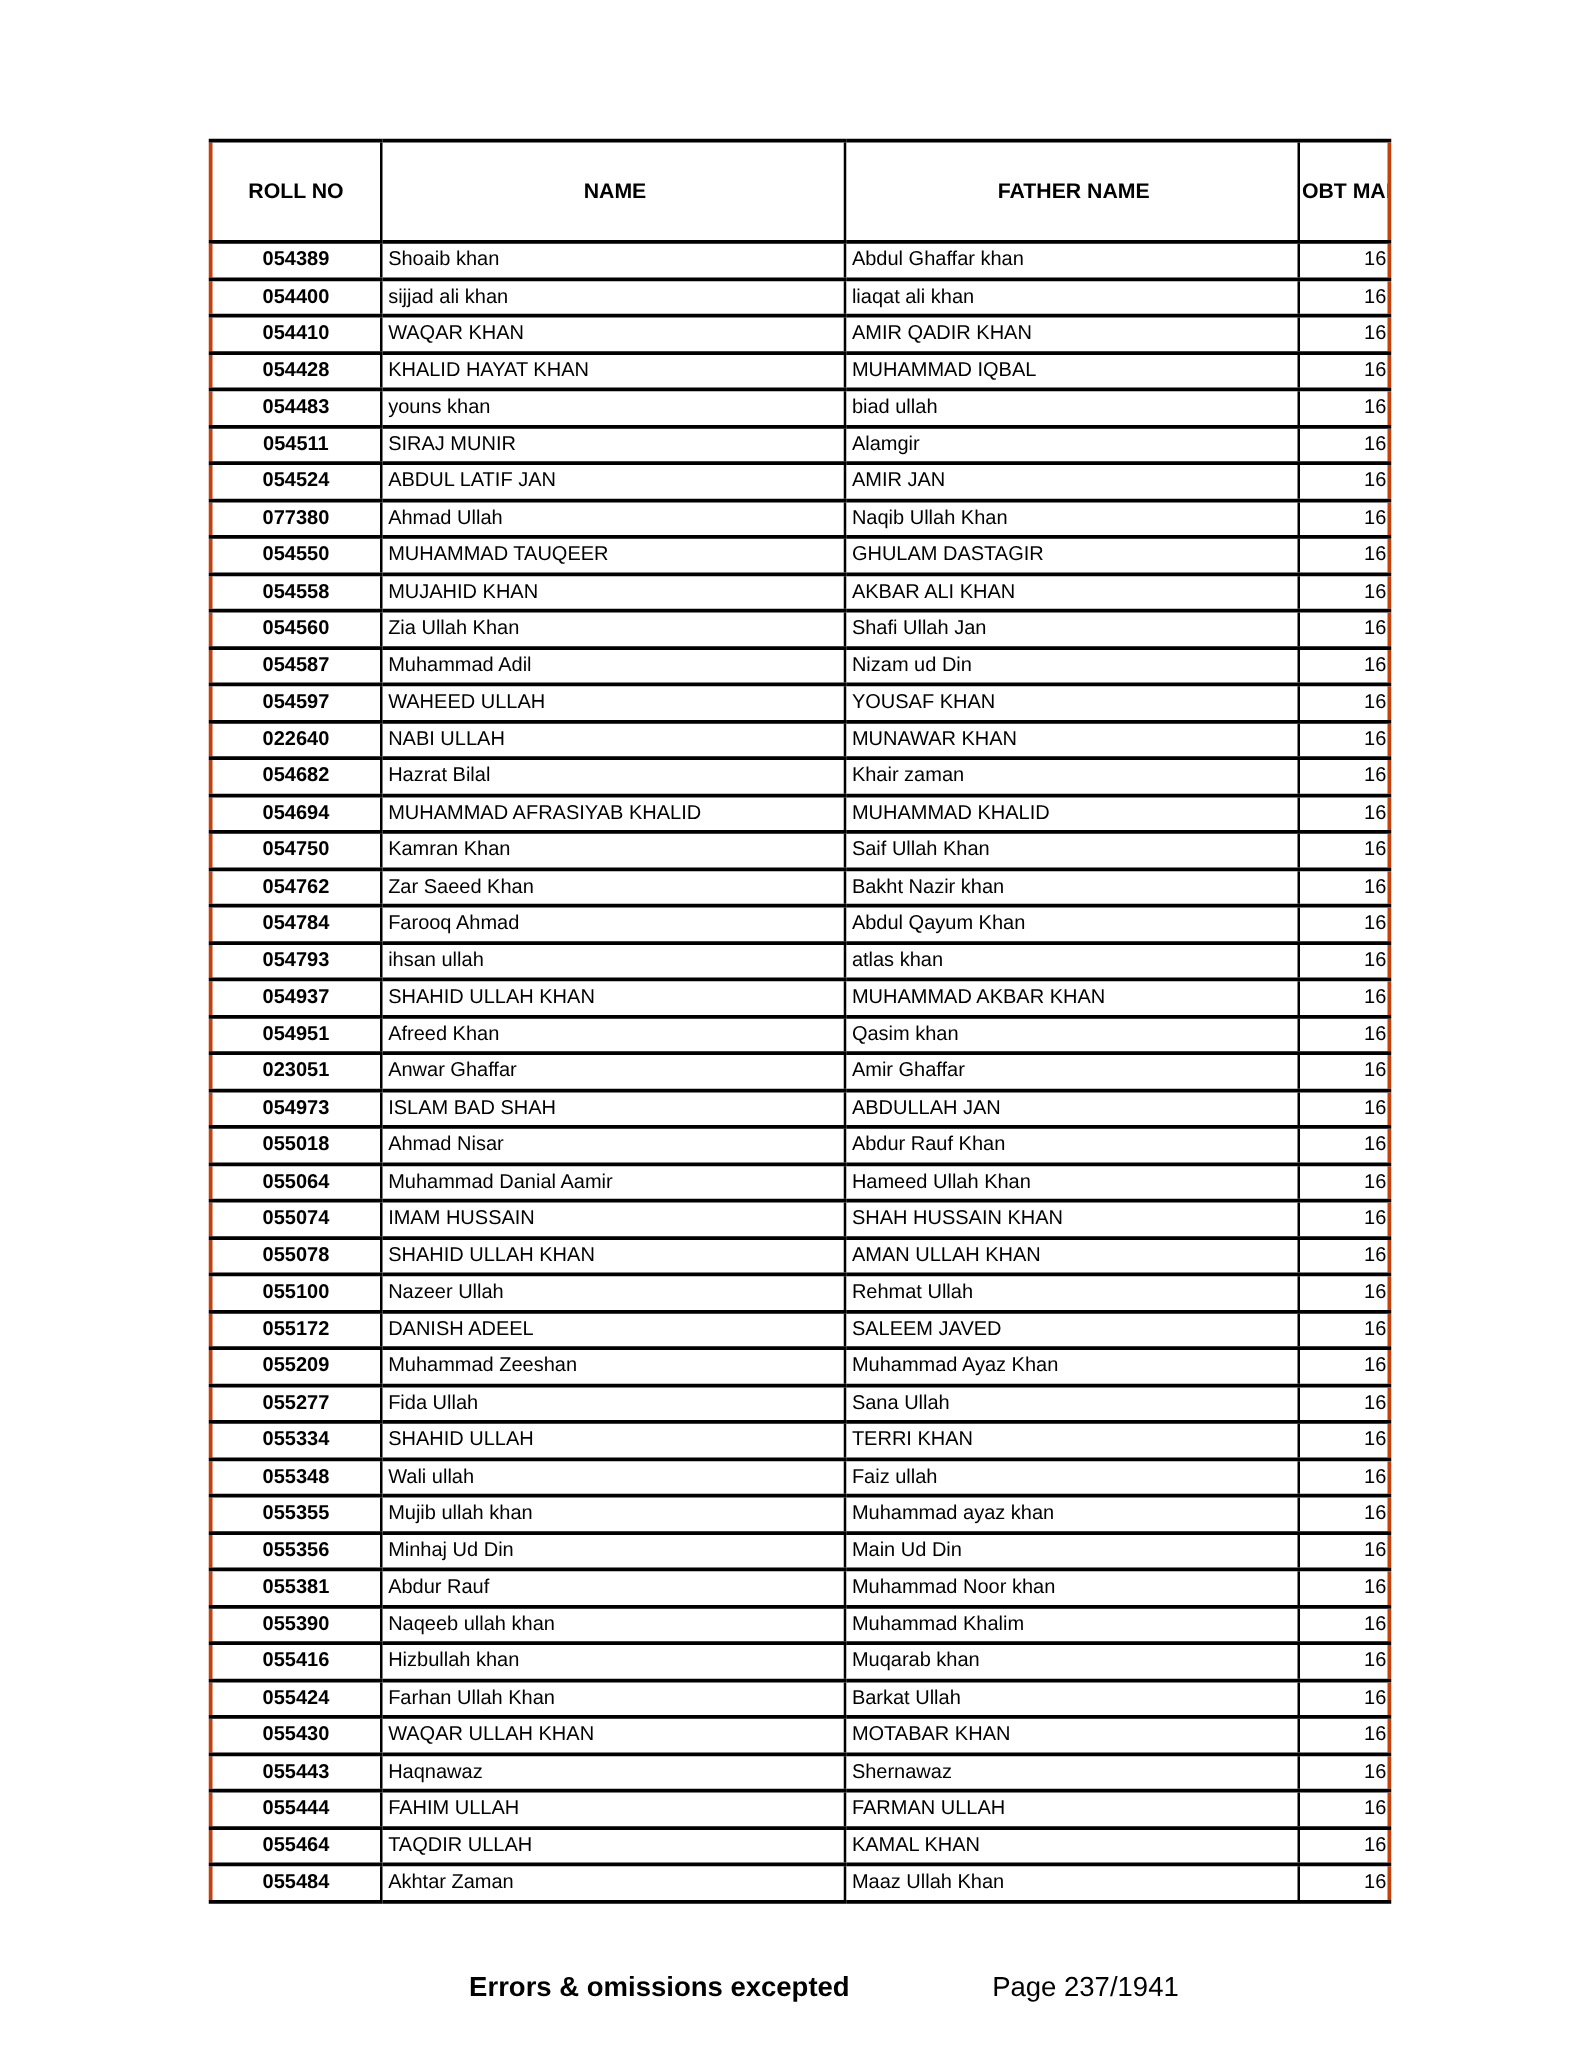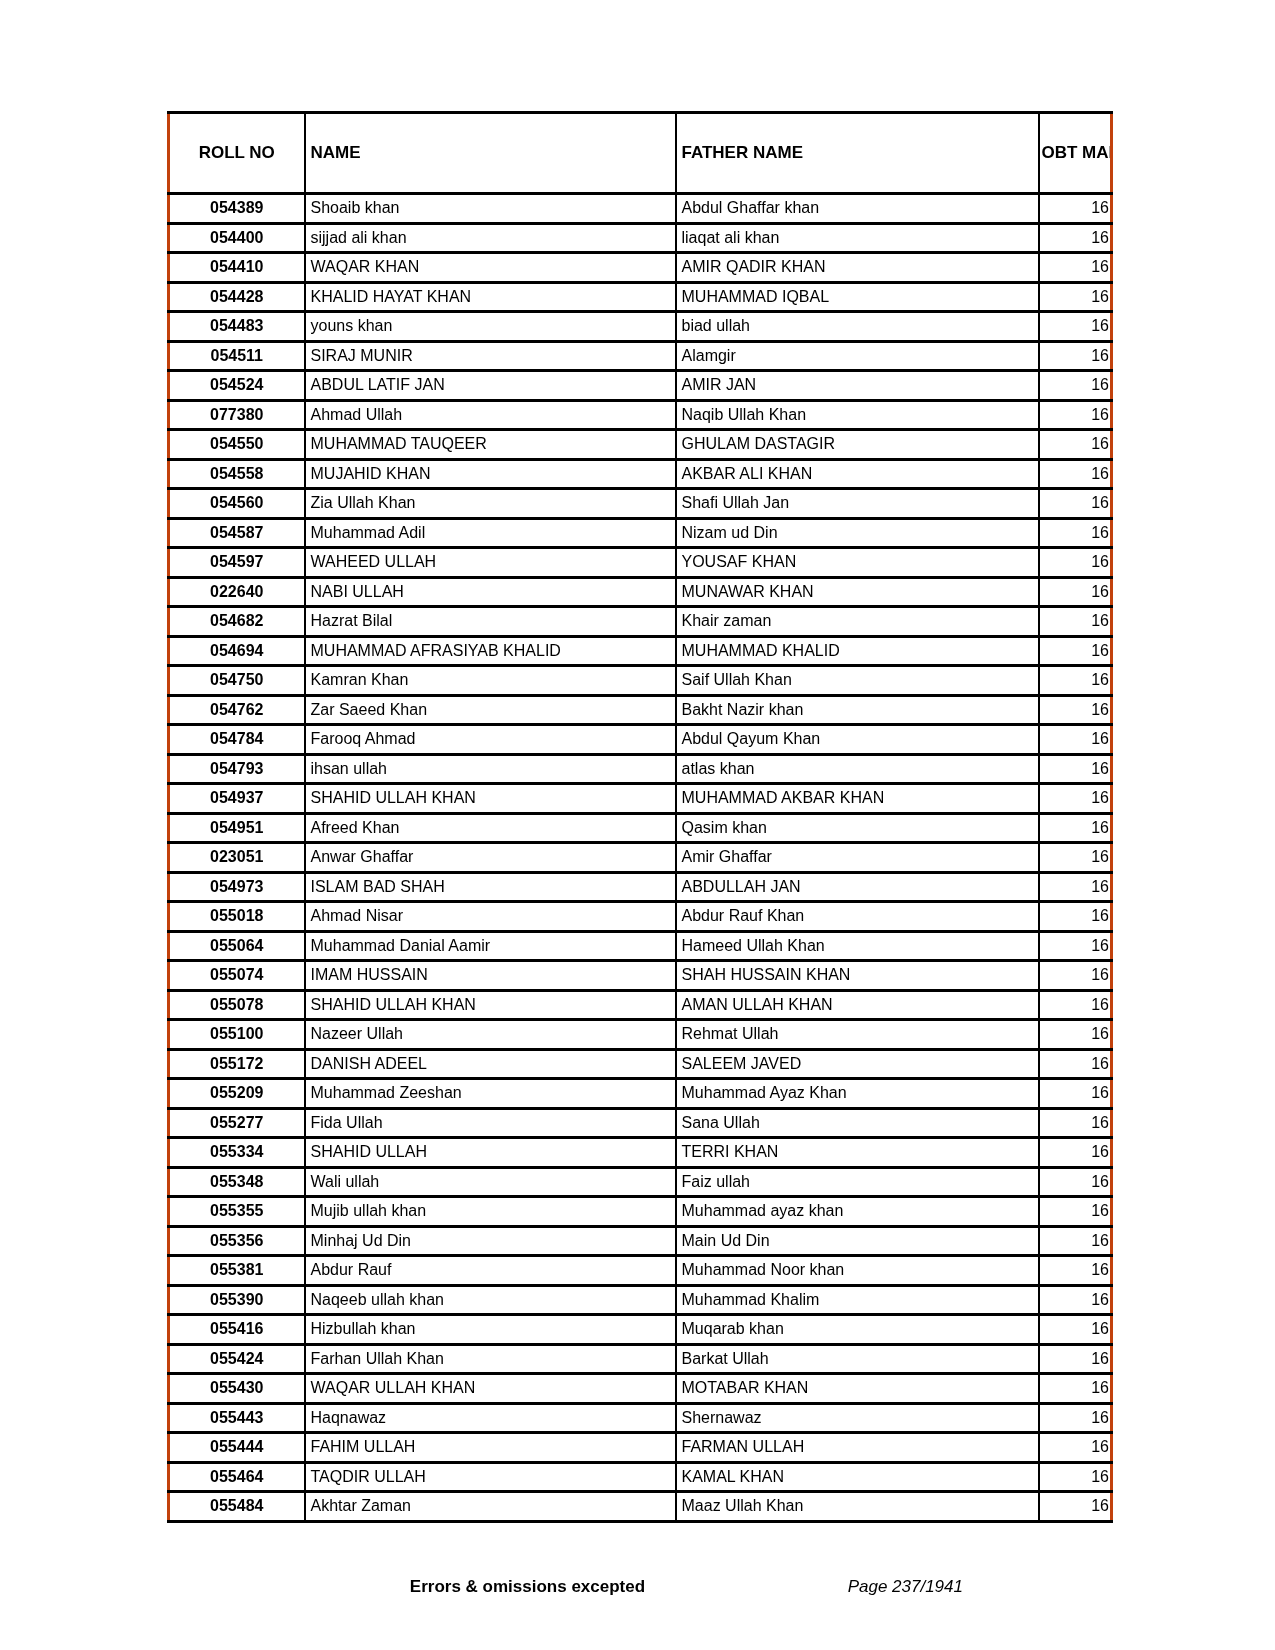--- a/index.html
+++ b/index.html
@@ -41,44 +41,43 @@
     font-weight: bold;
     line-height: 1.25;
   }
   table.results td {
     height: 24.5px;
     font-size: 16px;
     line-height: 1.1;
   }
   .h-roll-no, .h-obt-marks { text-align: center; }
   .h-obt-marks { white-space: normal; padding: 2px; }
-  .h-name, .h-father-name { text-align: left; padding-left: 5px; }
+  .h-name, .h-father-name { text-align: center; padding-left: 5px; }
   .col-roll-no { text-align: center; font-weight: bold; }
   .col-name, .col-father-name { text-align: left; padding-left: 5px; }
   .col-obt-marks { text-align: right; }
   .footer {
     position: absolute;
     left: 0;
     top: 1577px;
     width: 1055px;
     height: 24px;
-    font-size: 17px;
+    font-size: 22px;
   }
   .footer-note {
     display: block;
     width: 100%;
     text-align: center;
     font-weight: bold;
   }
   .footer-page {
     position: absolute;
     top: 0;
-    right: 92px;
+    right: 112px;
     font-weight: normal;
-    font-style: italic;
   }
 </style>
 </head>
 <body>
 
 <div class="table-wrap">
   <table class="results">
     <colgroup>
       <col style="width:136px">
       <col style="width:371px">

